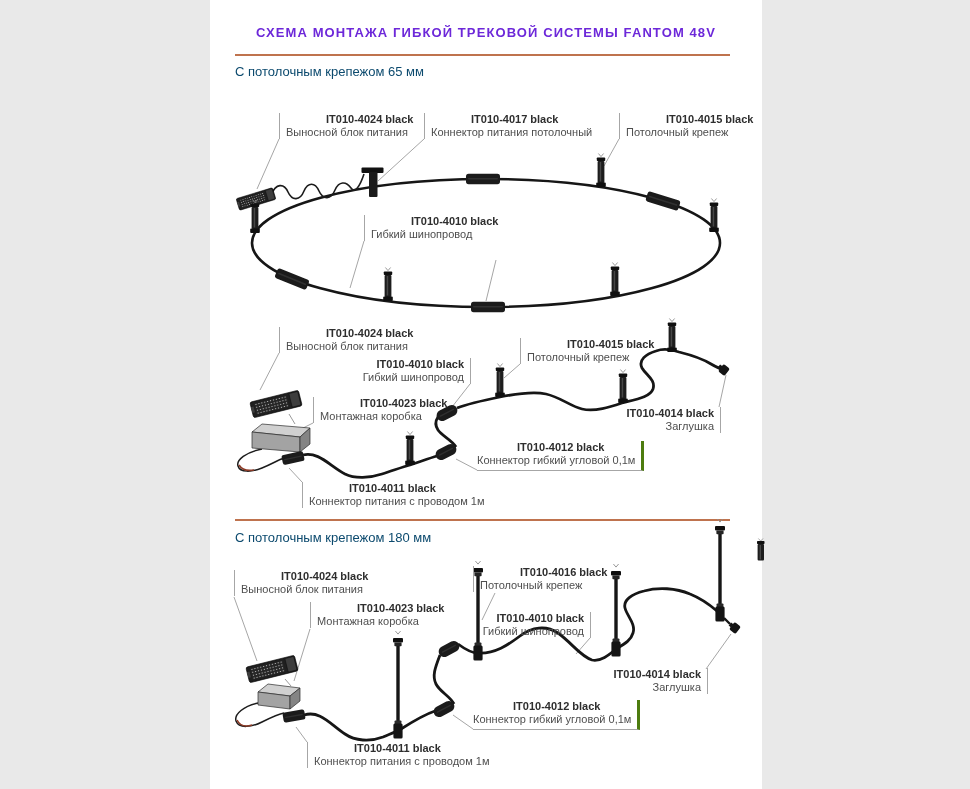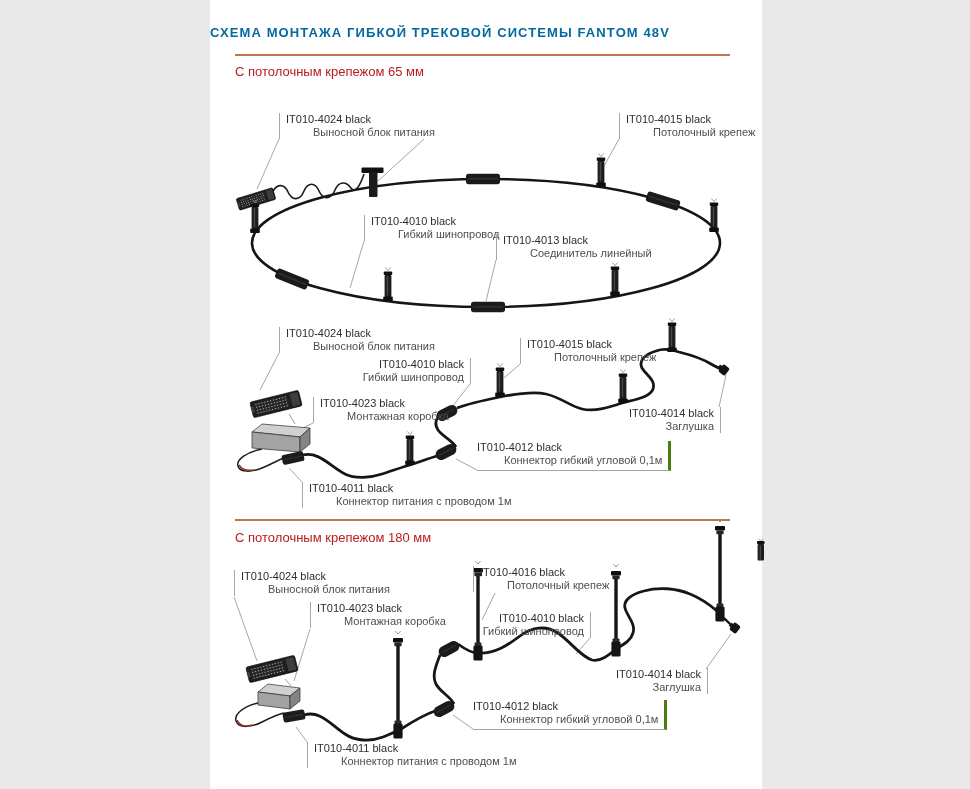--- a/index.html
+++ b/index.html
@@ -1,30 +1,30 @@
 <!DOCTYPE html>
 <html><head>
 <meta charset="utf-8">
 <style>
   html,body{margin:0;padding:0;background:#e9e9e9;}
   .stage{position:relative;width:970px;height:789px;background:#e9e9e9;overflow:hidden;
          font-family:"Liberation Sans",sans-serif;}
   .panel{position:absolute;left:210px;top:0;width:552px;height:789px;background:#ffffff;}
-  .page-title{position:absolute;left:210px;top:25px;width:552px;text-align:left;
-              font-size:13px;font-weight:700;letter-spacing:1.1px;color:#0369a1;}
+  .page-title{position:absolute;left:210px;top:25px;width:552px;text-align:center;
+              font-size:13px;font-weight:700;letter-spacing:1.1px;color:#6d28d9;}
   .divider{position:absolute;left:235px;width:495px;height:2px;background:#bf734e;}
   .divider.d1{top:54px;}
   .divider.d2{top:519px;}
-  .sec-head{position:absolute;left:235px;font-size:13px;color:#b91c1c;white-space:nowrap;}
+  .sec-head{position:absolute;left:235px;font-size:13px;color:#0c4a6e;white-space:nowrap;}
   .sec-head.h1{top:64px;}
   .sec-head.h2{top:530px;}
   svg.diagram{position:absolute;left:0;top:0;pointer-events:none;}
   .lbl{position:absolute;font-size:11px;line-height:13px;white-space:nowrap;z-index:5;}
-  .lbl .code{font-weight:400;color:#2e2e2e;}
-  .lbl .desc{font-weight:400;color:#4e4e4e;margin-left:27px;}
+  .lbl .code{font-weight:700;color:#2e2e2e;margin-left:40px;}
+  .lbl .desc{font-weight:400;color:#4e4e4e;}
   .bar-left{border-left:1px solid #a6a6a6;padding-left:6px;}
   .bar-right{border-right:1px solid #a6a6a6;padding-right:6px;text-align:right;}
   .bar-under{border-bottom:1px solid #a6a6a6;border-right:3px solid #4d7c0f;padding:0 6px 3px 0;}
 </style>
 </head>
 <body>
 
 <div class="stage">
   <div class="panel"></div>
 
@@ -256,32 +256,32 @@
         <rect x="757.6" y="544" width="6.4" height="16.5" rx="1" fill="#1d1d1d"></rect>
         <rect x="759.6" y="545" width="1.4" height="14.5" fill="#5a5a5a" opacity="0.7"></rect>
       </g>
     </g>
   </svg>
 
   <div class="lbl bar-left" style="left:279px;top:113px">
     <div class="code">IT010-4024 black</div>
     <div class="desc">Выносной блок питания</div>
   </div>
+  <div class="lbl bar-left" style="left:424px;top:113px">
+    <div class="code">IT010-4017 black</div>
+    <div class="desc">Коннектор питания потолочный</div>
+  </div>
   <div class="lbl bar-left" style="left:619px;top:113px">
     <div class="code">IT010-4015 black</div>
     <div class="desc">Потолочный крепеж</div>
   </div>
   <div class="lbl bar-left" style="left:364px;top:215px">
     <div class="code">IT010-4010 black</div>
     <div class="desc">Гибкий шинопровод</div>
   </div>
-  <div class="lbl bar-left" style="left:496px;top:234px">
-    <div class="code">IT010-4013 black</div>
-    <div class="desc">Соединитель линейный</div>
-  </div>
 
   <div class="lbl bar-left" style="left:279px;top:327px">
     <div class="code">IT010-4024 black</div>
     <div class="desc">Выносной блок питания</div>
   </div>
   <div class="lbl bar-right" style="right:499px;top:358px">
     <div class="code">IT010-4010 black</div>
     <div class="desc">Гибкий шинопровод</div>
   </div>
   <div class="lbl bar-left" style="left:313px;top:397px">

